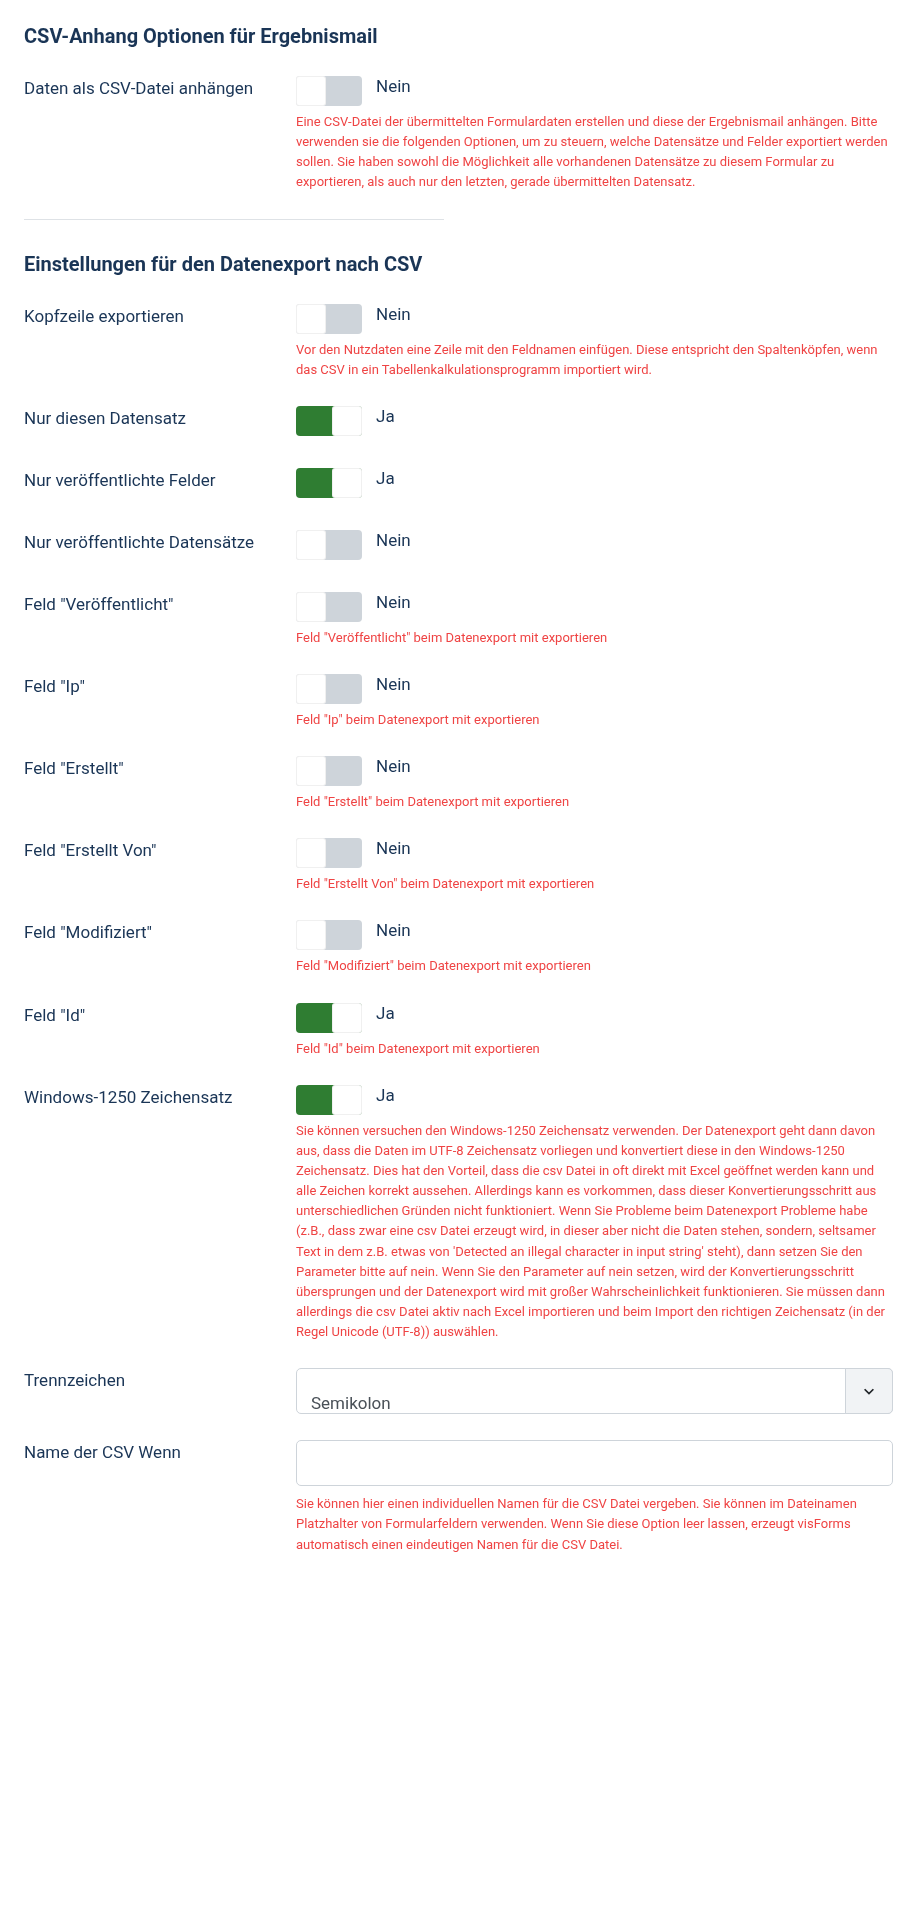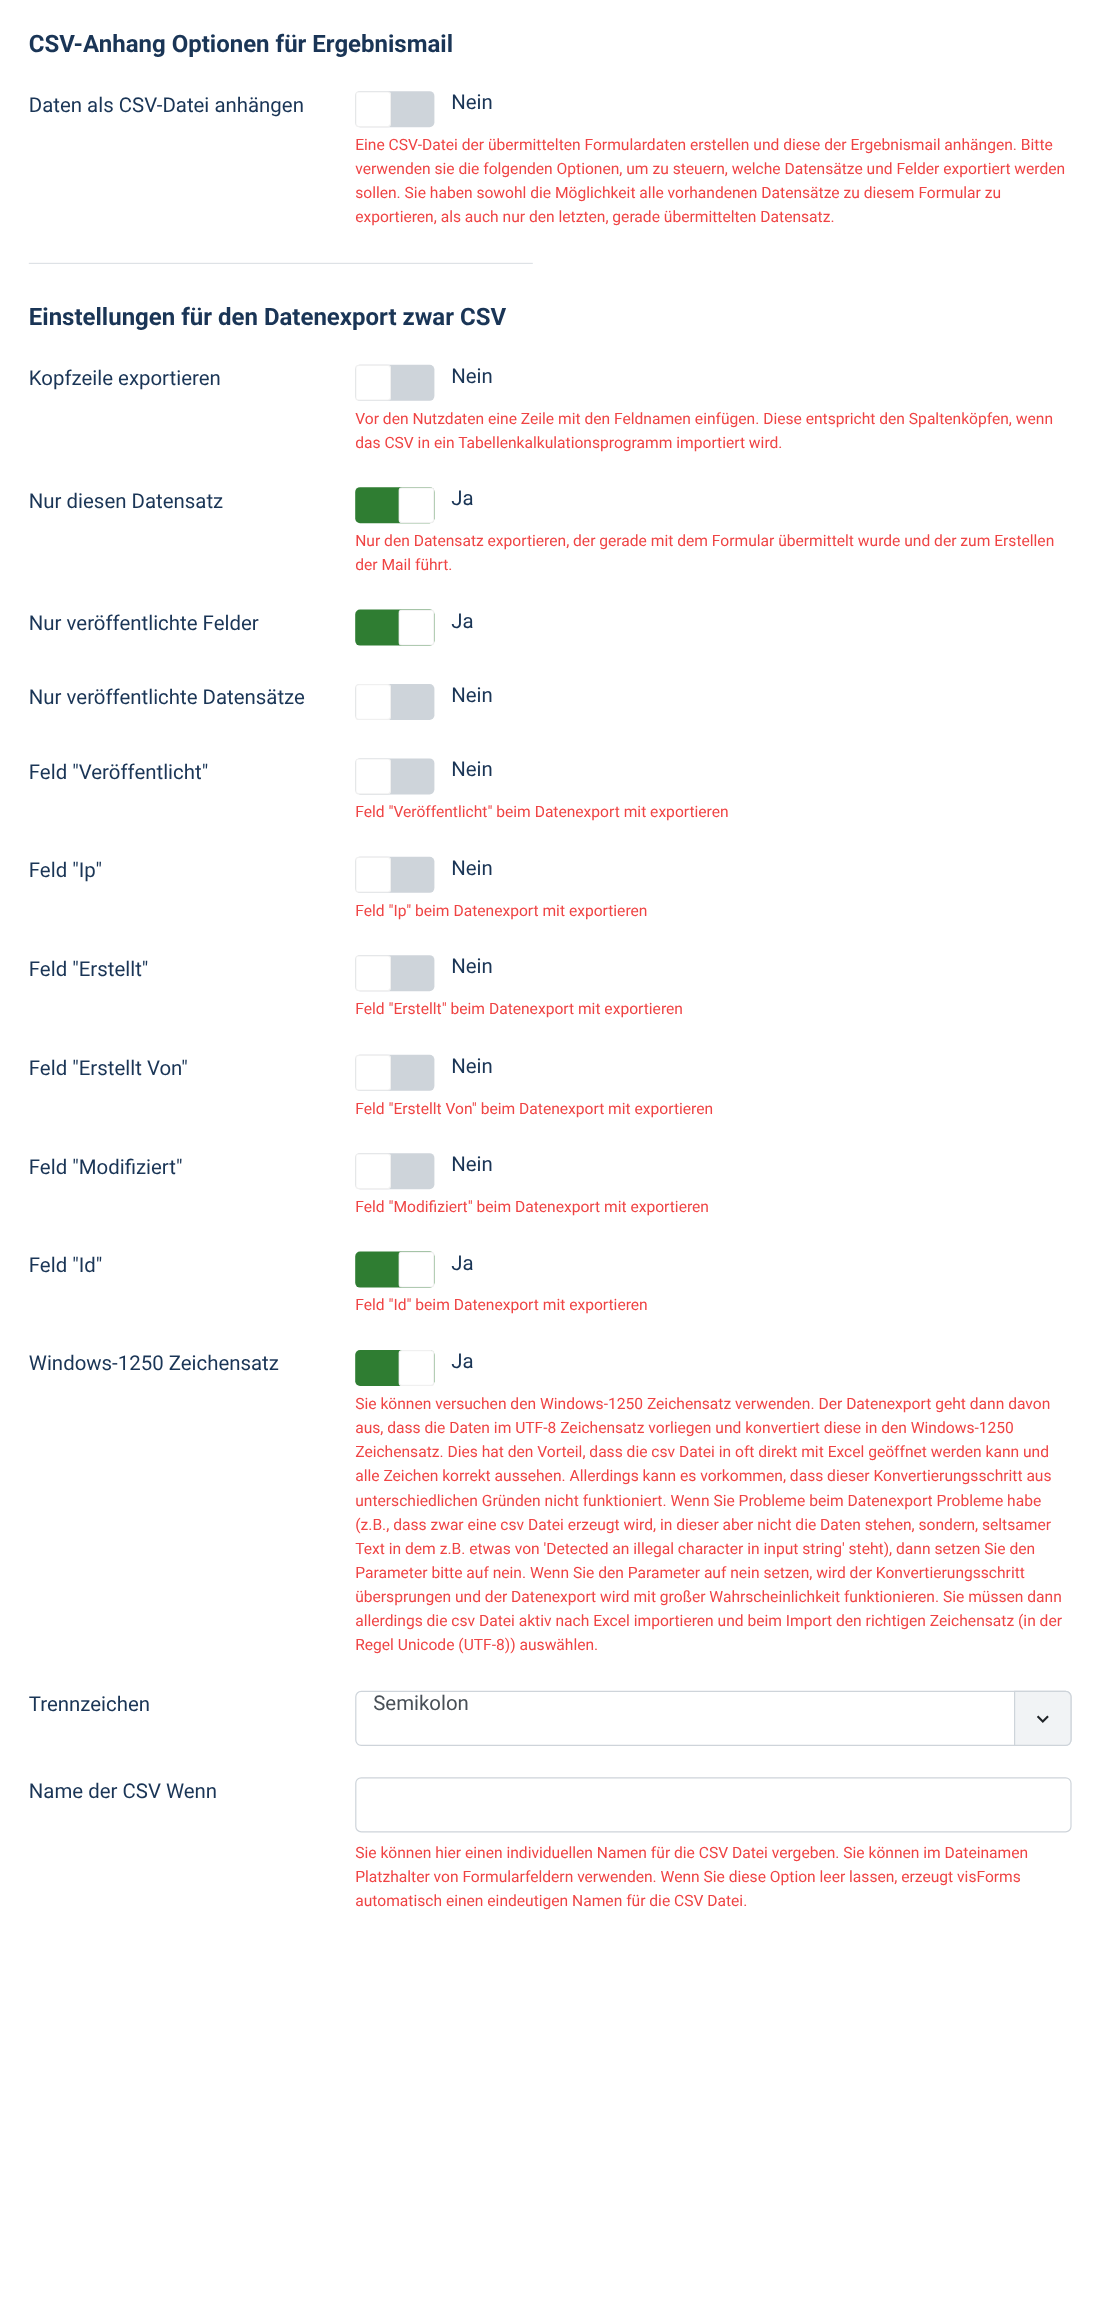--- a/index.html
+++ b/index.html
@@ -77,21 +77,21 @@
     position: relative;
     width: 100%;
   }
   .select-box {
     width: 100%;
     height: 46px;
     border: 1px solid #ced4da;
     border-radius: 5px;
     background: #fff;
     display: flex;
-    align-items: flex-start;
+    align-items: flex-end;
     padding: 0 14px;
     color: #495057;
     font-size: 17px;
     cursor: pointer;
   }
   .select-arrow {
     position: absolute;
     right: 0;
     top: 0;
     width: 48px;
@@ -131,21 +131,21 @@
           </div>
           <span class="toggle-label">Nein</span>
         </div>
         <div class="help-text">Eine CSV-Datei der übermittelten Formulardaten erstellen und diese der Ergebnismail anhängen. Bitte verwenden sie die folgenden Optionen, um zu steuern, welche Datensätze und Felder exportiert werden sollen. Sie haben sowohl die Möglichkeit alle vorhandenen Datensätze zu diesem Formular zu exportieren, als auch nur den letzten, gerade übermittelten Datensatz.</div>
       </div>
     </div>
   </div>
 
 <hr class="sep">
 
-<h3 class="section-title">Einstellungen für den Datenexport zwar CSV</h3>
+<h3 class="section-title">Einstellungen für den Datenexport nach CSV</h3>
 
 <div id="section2-fields">
     <div class="field-row">
       <div class="field-label">Kopfzeile exportieren</div>
       <div class="field-control-col">
         <div class="control-line">
           <div class="toggle off">
             <div class="knob"></div>
           </div>
           <span class="toggle-label">Nein</span>
@@ -155,21 +155,20 @@
     </div>
     <div class="field-row">
       <div class="field-label">Nur diesen Datensatz</div>
       <div class="field-control-col">
         <div class="control-line">
           <div class="toggle on">
             <div class="knob"></div>
           </div>
           <span class="toggle-label">Ja</span>
         </div>
-        <div class="help-text">Nur den Datensatz exportieren, der gerade mit dem Formular übermittelt wurde und der zum Erstellen der Mail führt.</div>
       </div>
     </div>
     <div class="field-row">
       <div class="field-label">Nur veröffentlichte Felder</div>
       <div class="field-control-col">
         <div class="control-line">
           <div class="toggle on">
             <div class="knob"></div>
           </div>
           <span class="toggle-label">Ja</span>

